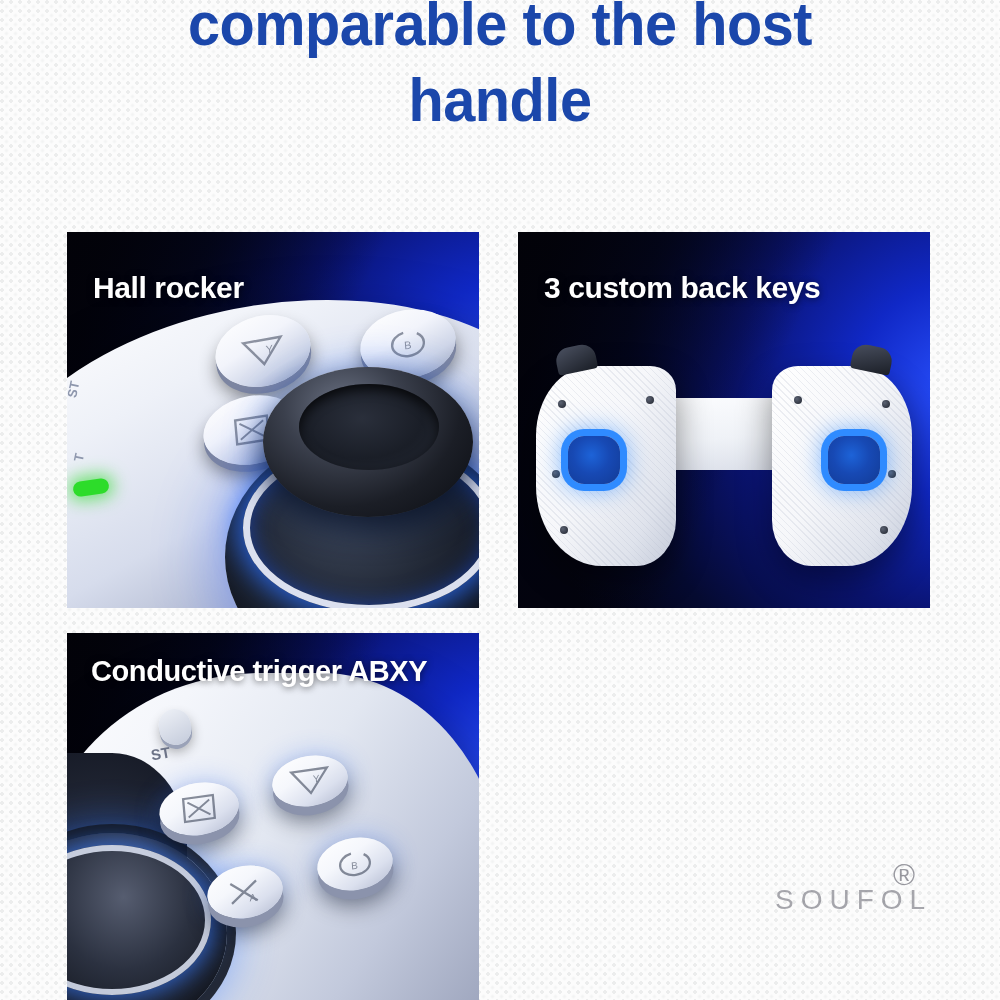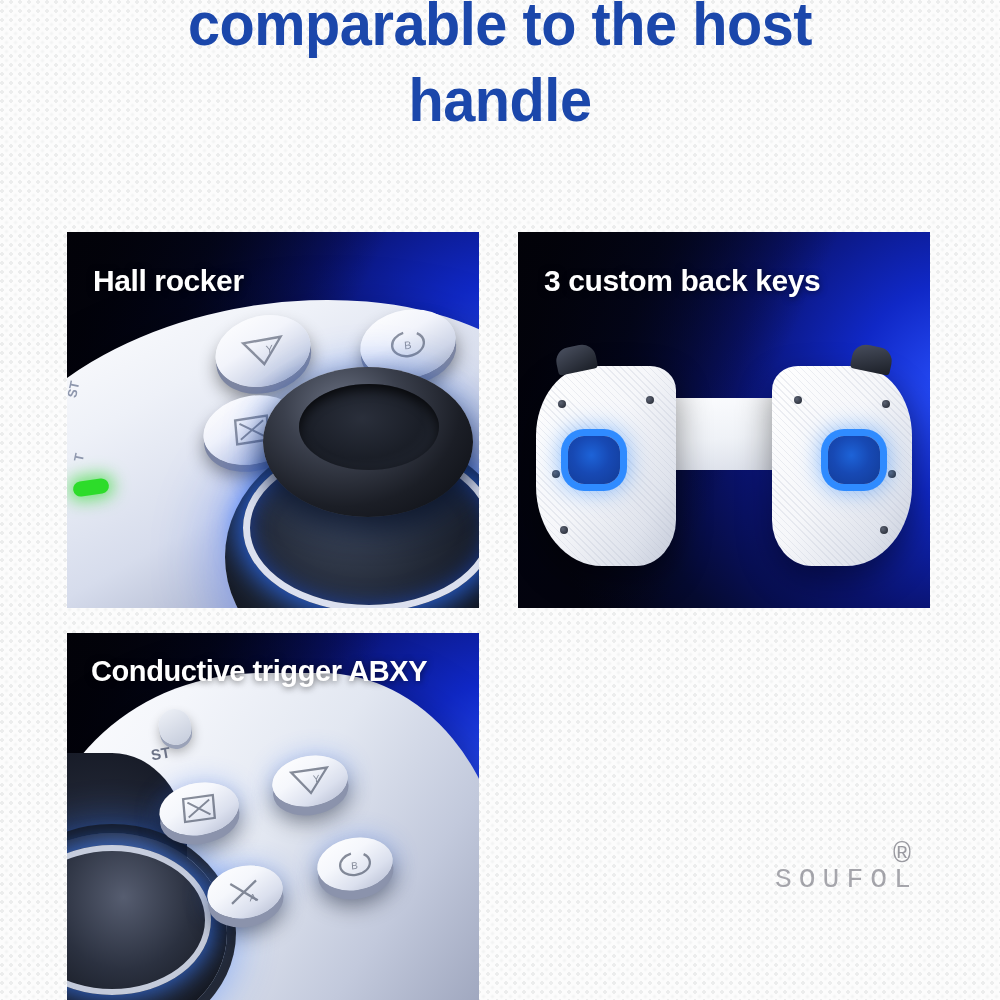--- a/index.html
+++ b/index.html
@@ -57,21 +57,21 @@
   .panel .glow{
     position:absolute; inset:0;
     background:
       radial-gradient(circle at 108% 42%, #2a52ff 0%, #1028c6 22%, #0a1370 46%, #050a30 68%, #04040e 88%);
   }
   .panel .vign{
     position:absolute; inset:0;
     background:linear-gradient(115deg, rgba(2,2,8,.96) 0%, rgba(2,3,14,.72) 26%, rgba(0,0,0,0) 55%);
   }
   .plabel{
-    position:absolute; left:26px; top:32px;
+    position:absolute; left:26px; top:39px;
     color:#ffffff;
     font-weight:bold;
     font-size:30px;
     letter-spacing:-0.4px;
     z-index:9;
     text-shadow:0 1px 7px rgba(0,0,0,.6);
     white-space:nowrap;
   }
   .p-br .plabel{ font-size:29px; left:24px; top:22px; }
 
@@ -347,24 +347,24 @@
   }
   .b4 svg{ opacity:.6; }
   .b4-x{ left:92px;  top:150px; width:80px; height:52px; transform:rotate(-8deg) skewX(-3deg); }
   .b4-y{ left:205px; top:123px; width:76px; height:50px; transform:rotate(-8deg) skewX(-3deg); }
   .b4-a{ left:140px; top:233px; width:76px; height:52px; transform:rotate(-8deg) skewX(-3deg); }
   .b4-b{ left:250px; top:205px; width:76px; height:52px; transform:rotate(-8deg) skewX(-3deg); }
 
   
   #watermark{
     position:absolute;
-    left:775px; top:864px;
+    left:775px; top:884px;
     z-index:12;
     display:flex; align-items:baseline; gap:4px;
-    font-family:Liberation Mono, monospace;
+    font-family:Liberation Sans, sans-serif;
     font-size:28px;
     letter-spacing:7px;
     color:rgba(48,48,62,.42);
     text-shadow:0 1px 1px rgba(255,255,255,.28);
     pointer-events:none;
   }
   #watermark .reg{
     font-size:30px; letter-spacing:0;
     position:absolute; left:118px; top:-26px;
     color:rgba(40,40,55,.46);

